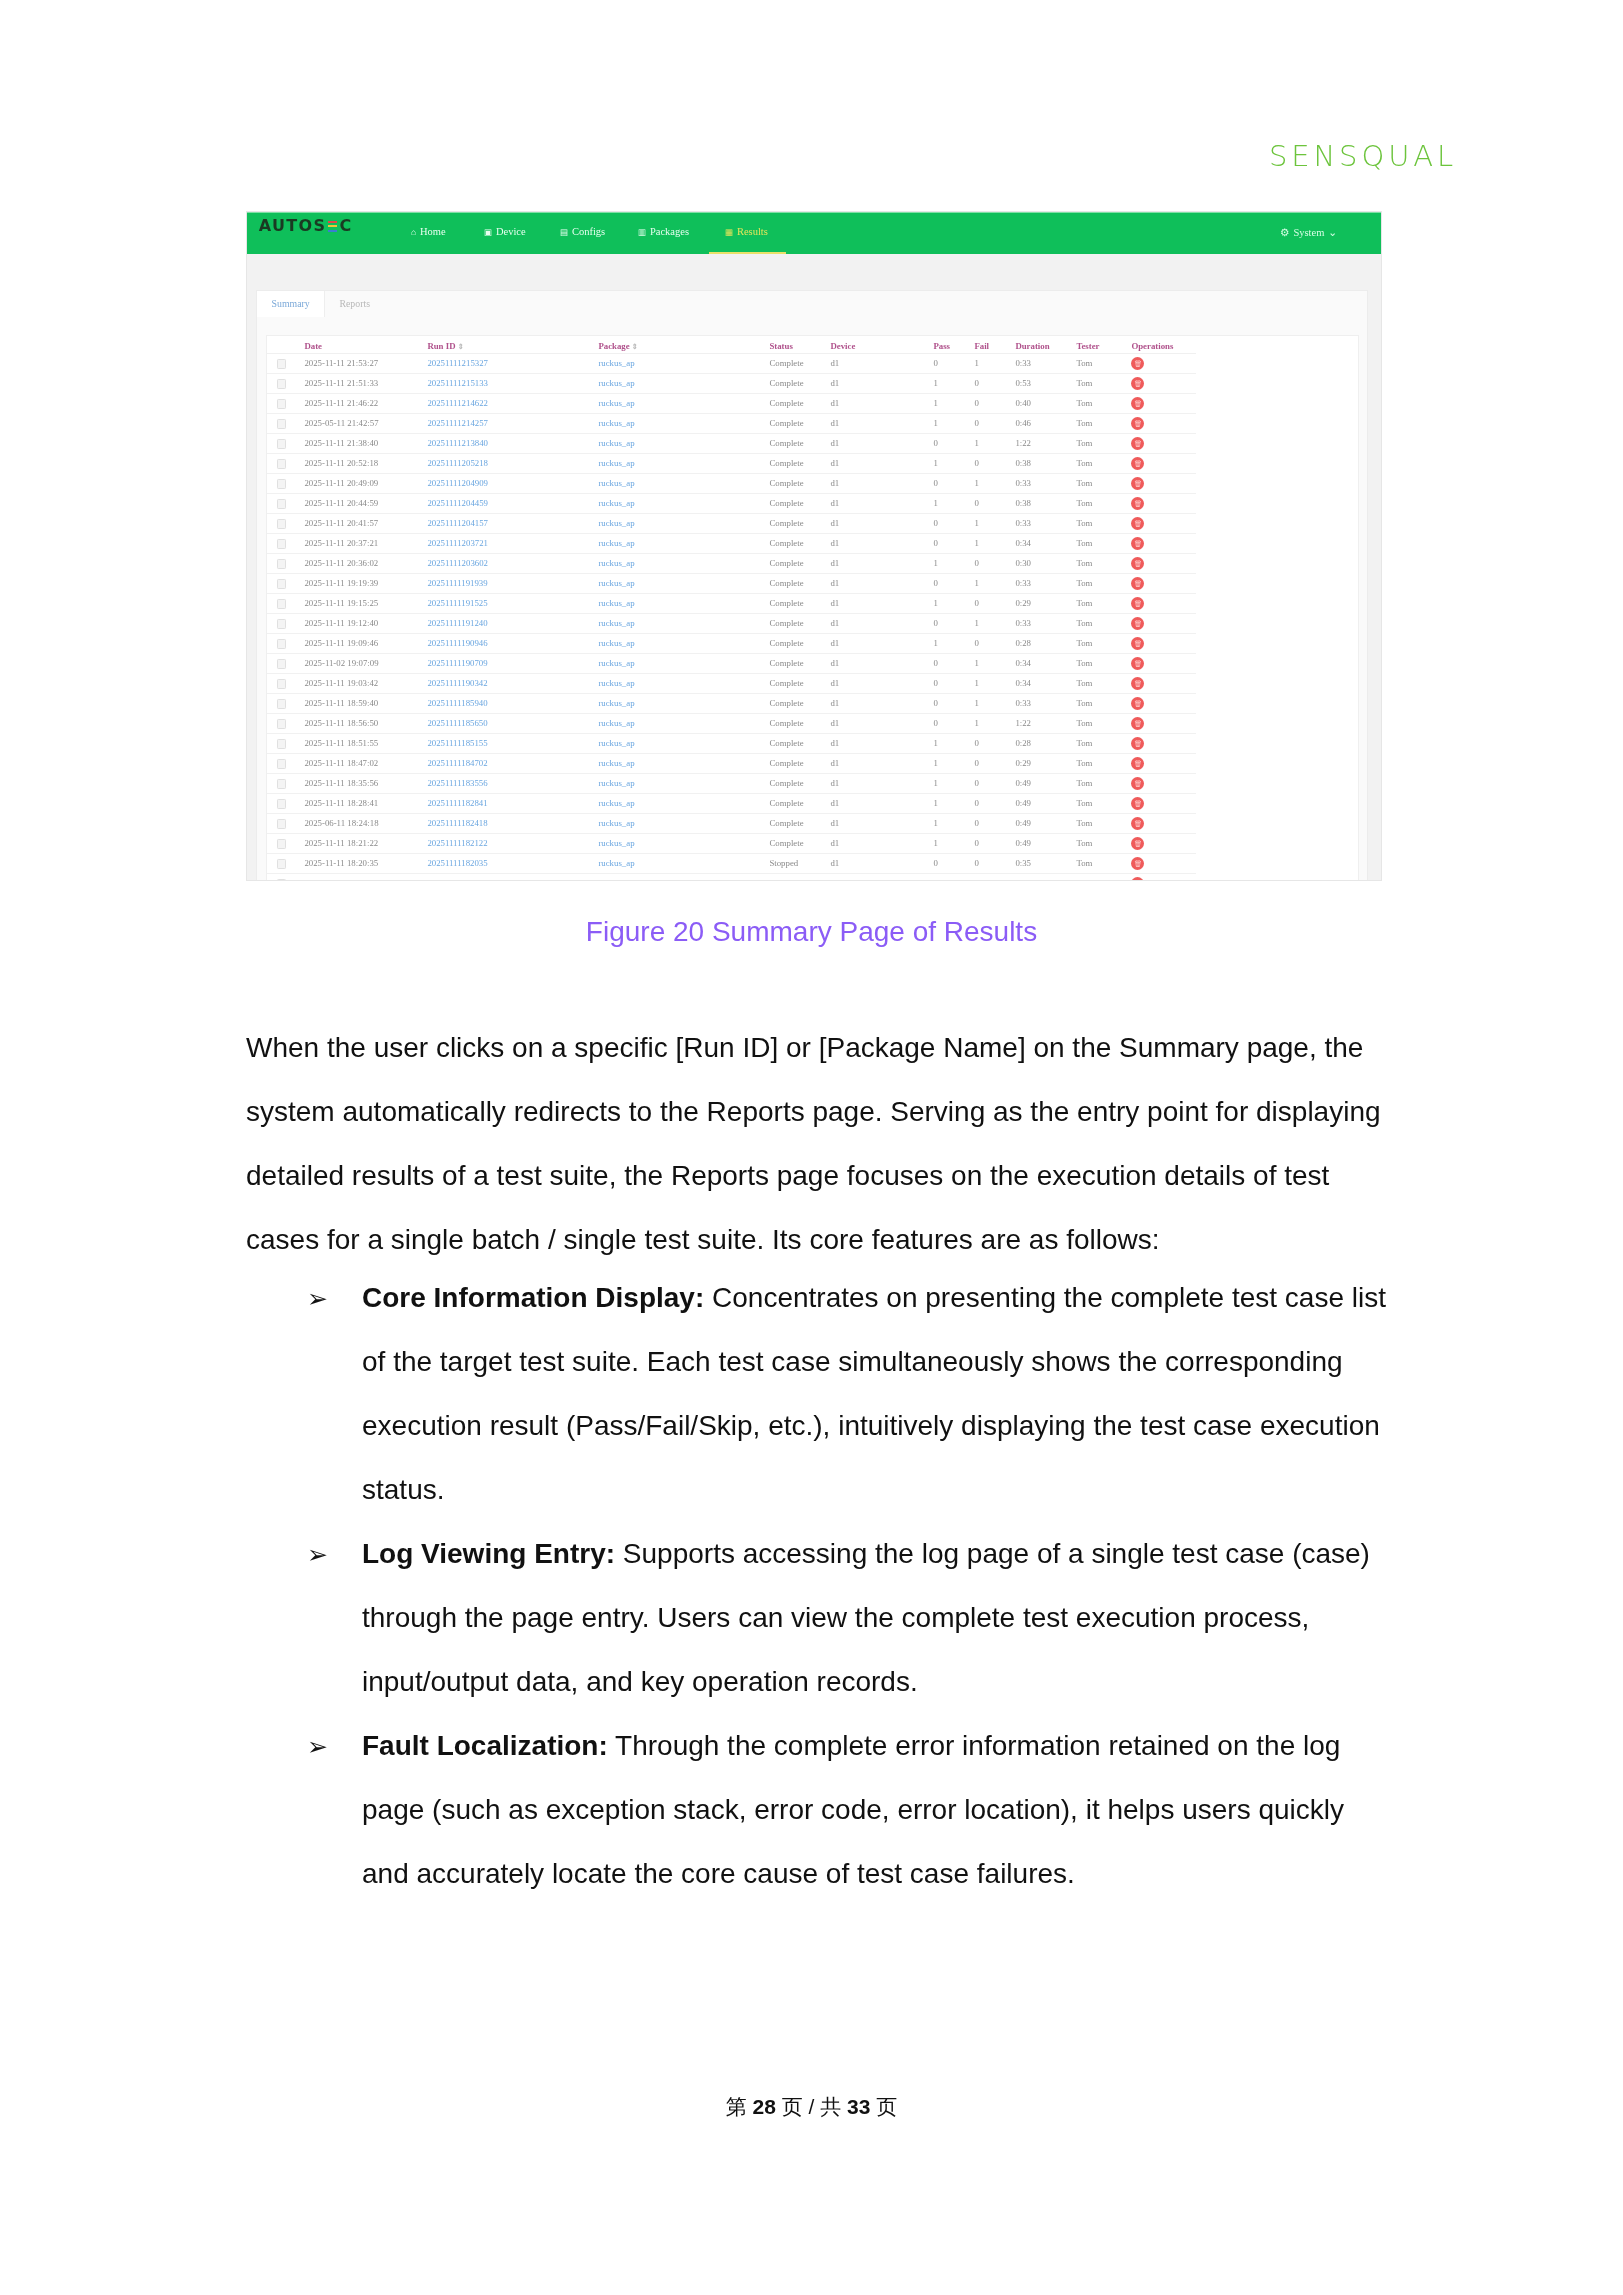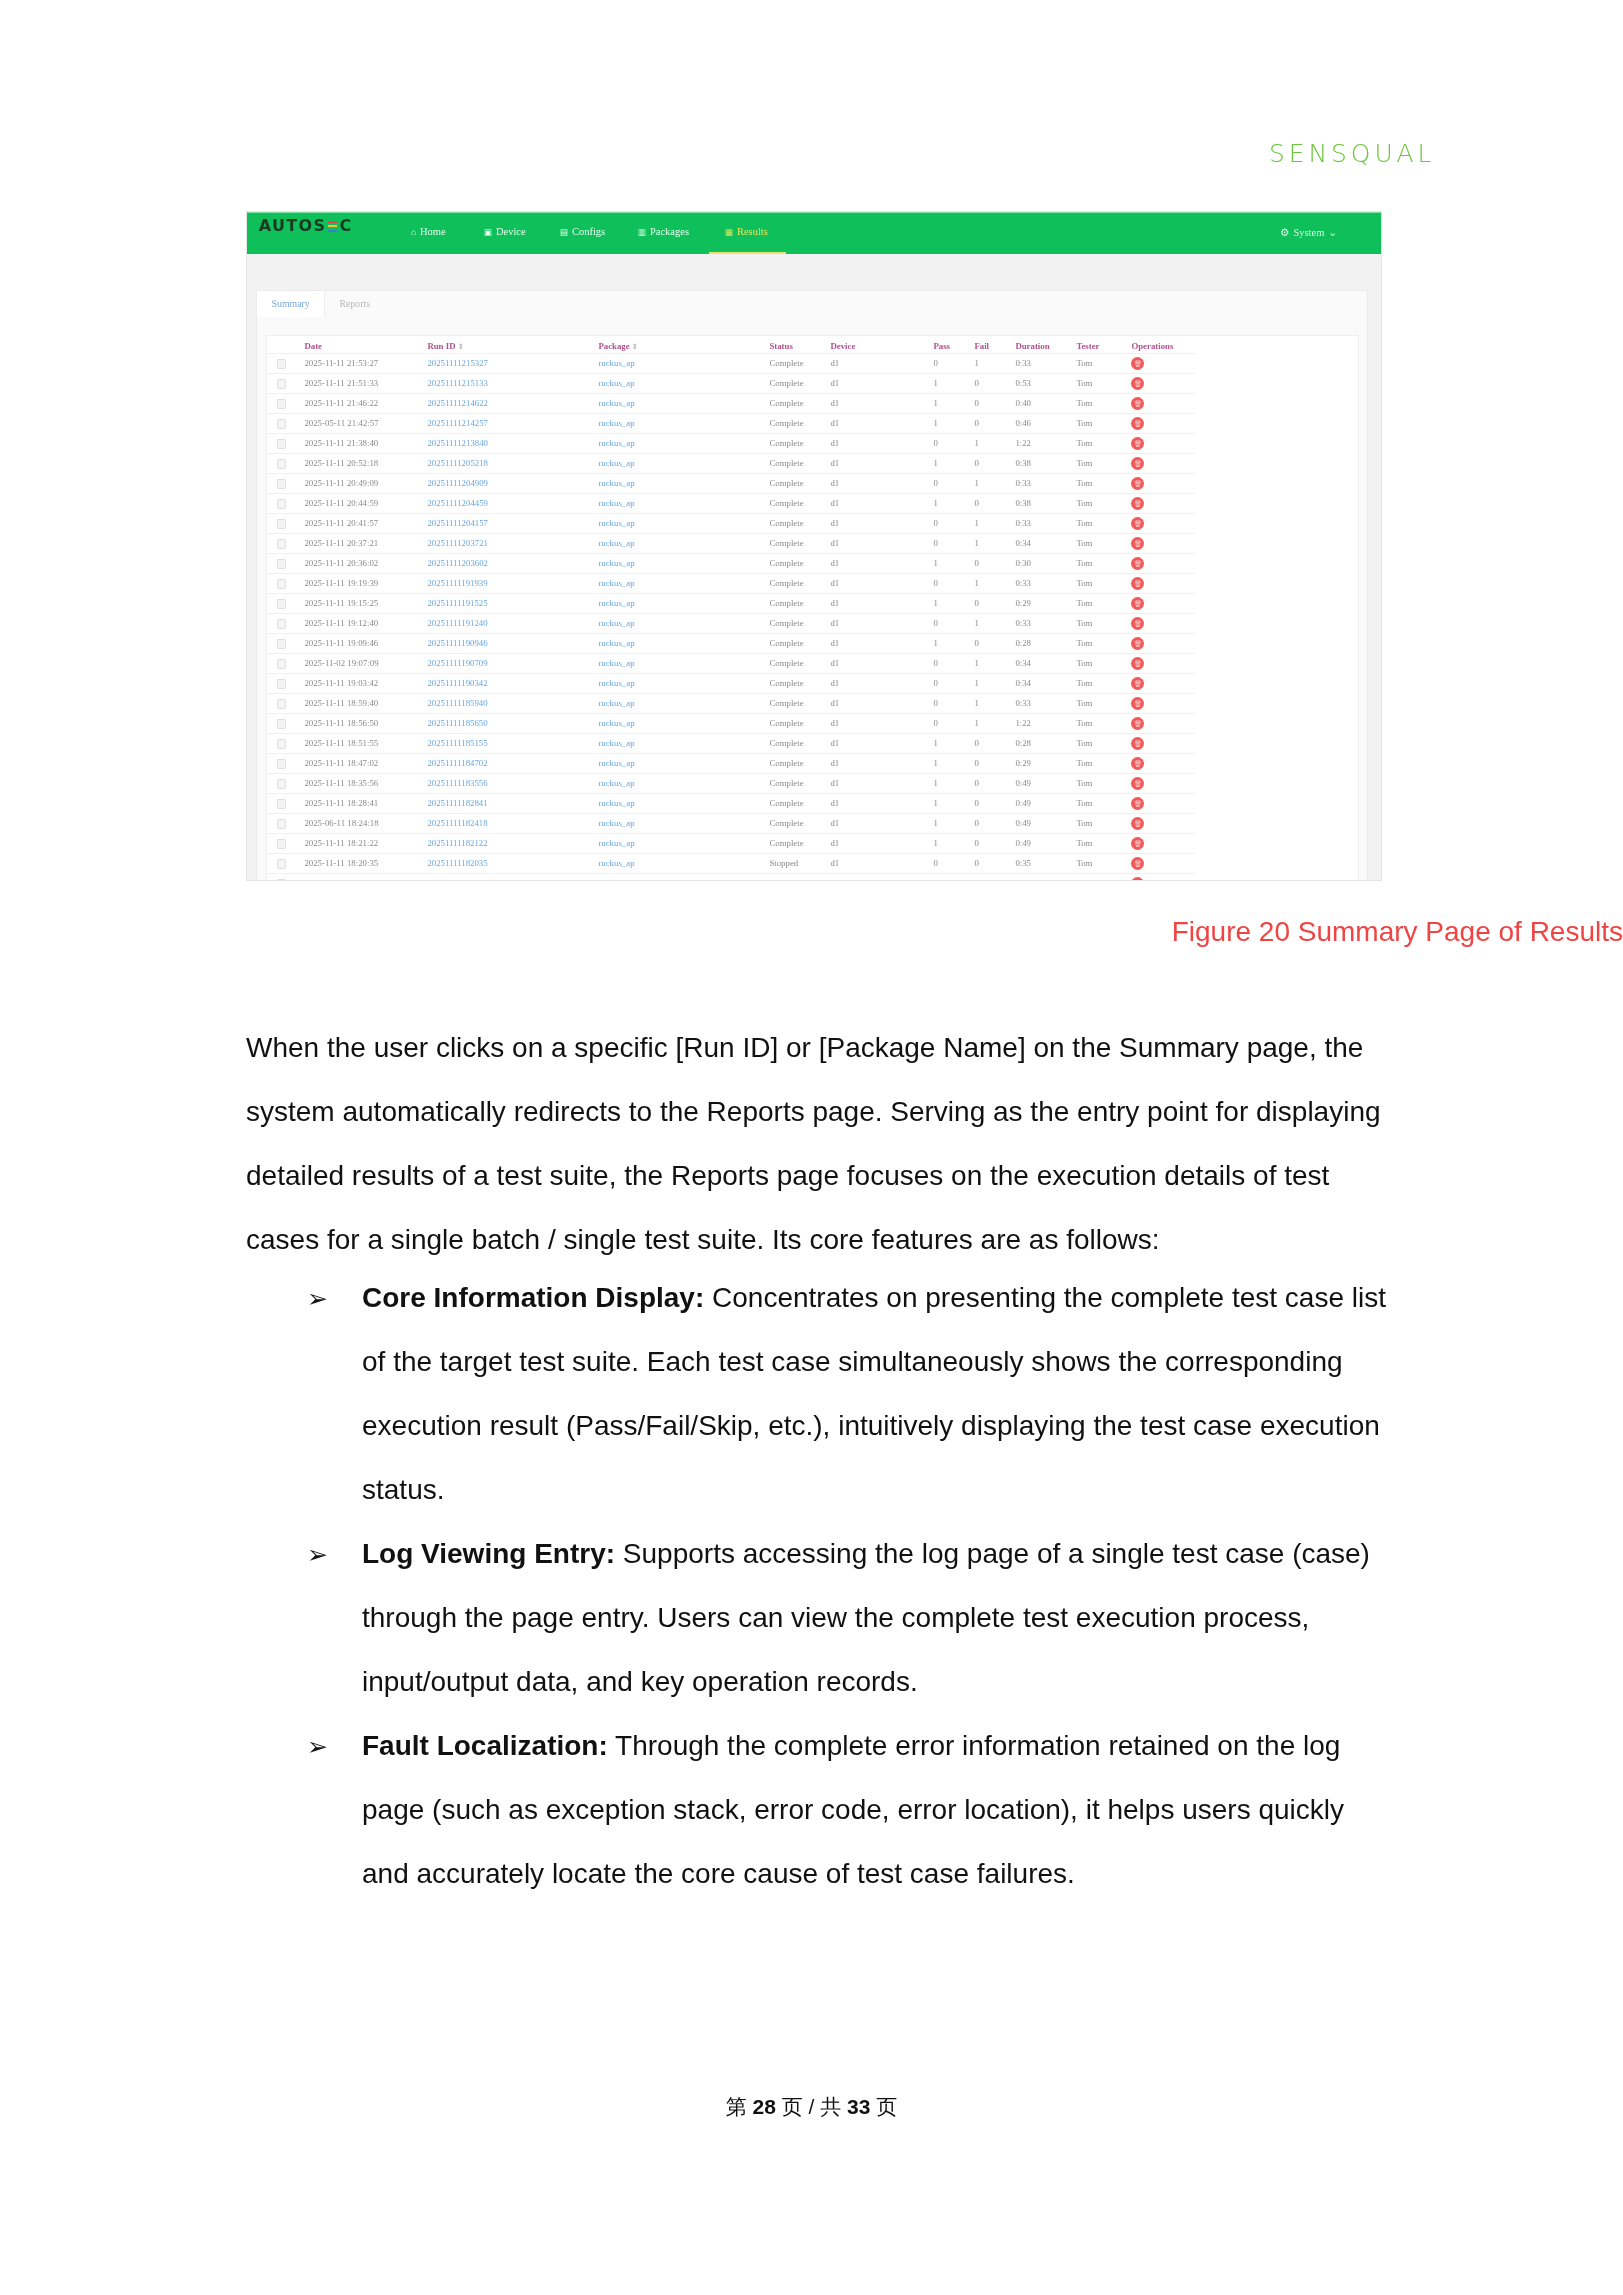--- a/index.html
+++ b/index.html
@@ -1,21 +1,21 @@
 <!DOCTYPE html>
 <html style="font-size:10.5px"><head>
 <meta charset="utf-8">
 <style>
   html, body { margin: 0; padding: 0; background: #ffffff; }
   body { width: 1623px; height: 2295px; position: relative; overflow: hidden;
          font-family: "Liberation Sans", "DejaVu Sans", sans-serif; color: #111; }
 
   
   .brand-logo { position: absolute; left: 1269px; top: 139px; font-family: "DejaVu Sans", sans-serif;
-    font-size: 25px; letter-spacing: 3.9px; color: #6cc43c; font-weight: 300; }
+    font-size: 29px; letter-spacing: 3.9px; color: #6cc43c; font-weight: 300; }
 
   
   .shot { position: absolute; left: 246px; top: 211px; width: 1136px; height: 670px;
     background: #f2f2f2; border: 0.7px solid #e6e6e6; box-sizing: border-box; overflow: hidden; }
   .topnav { position: absolute; left: 0; top: 0; width: 100%; height: 42px; background: #0fbf5a;
     border-top: 1.3px solid #7fe0a6; box-sizing: border-box; }
   .app-logo { position: absolute; left: 11.8px; top: 3px; font-family: "DejaVu Sans", sans-serif;
     font-size: 16px; color: #1a3a22; letter-spacing: 1.3px; font-weight: 700; }
   .app-logo .mark { display: inline-block; width: 9.2px; height: 11.8px; vertical-align: -0.7px;
     margin: 0 2px; position: relative; }
@@ -44,22 +44,22 @@
     border-bottom: 0.7px solid #f0f0f0; }
   td { color: #8a8a8a; height: 19px; border-bottom: 0.7px solid #f1f1f1; padding: 0; white-space: nowrap; }
   td.link { color: #6aa6e0; font-family: Liberation Serif, serif; }
   .cb { display: inline-block; width: 7.9px; height: 8.5px; border: 0.7px solid #e0e0e0; background: #f4f4f4;
     border-radius: 1.3px; margin-left: 9.2px; vertical-align: middle; }
   .sort { color: #bbb; font-size: 7.2px; }
   .del { display: inline-block; width: 13px; height: 13px; border-radius: 50%; background: #ef5b5b;
     color: #ffd0d0; font-size: 6.5px; text-align: center; line-height: 13px; vertical-align: middle; }
 
   
-  .caption { position: absolute; left: 0; width: 1623px; top: 916px; text-align: right;
-    font-size: 28px; color: #ef4444; }
+  .caption { position: absolute; left: 0; width: 1623px; top: 916px; text-align: center;
+    font-size: 28px; color: #8b5cf6; }
   .para { position: absolute; left: 246px; top: 988px; width: 1138px; font-size: 28px; line-height: 64px; }
   .bullets { position: absolute; left: 307px; top: 1266px; width: 1079px; }
   .bullet { position: relative; padding-left: 55px; font-size: 28px; line-height: 64px; margin: 0; }
   .bullet .arrow { position: absolute; left: 0; top: 0; font-size: 25px; }
   .bullet b { font-weight: bold; }
   .footer { position: absolute; left: 0; width: 1623px; top: 2093px; text-align: center; font-size: 21px; }
   .footer b { font-weight: bold; }
 </style>
 </head>
 <body>

